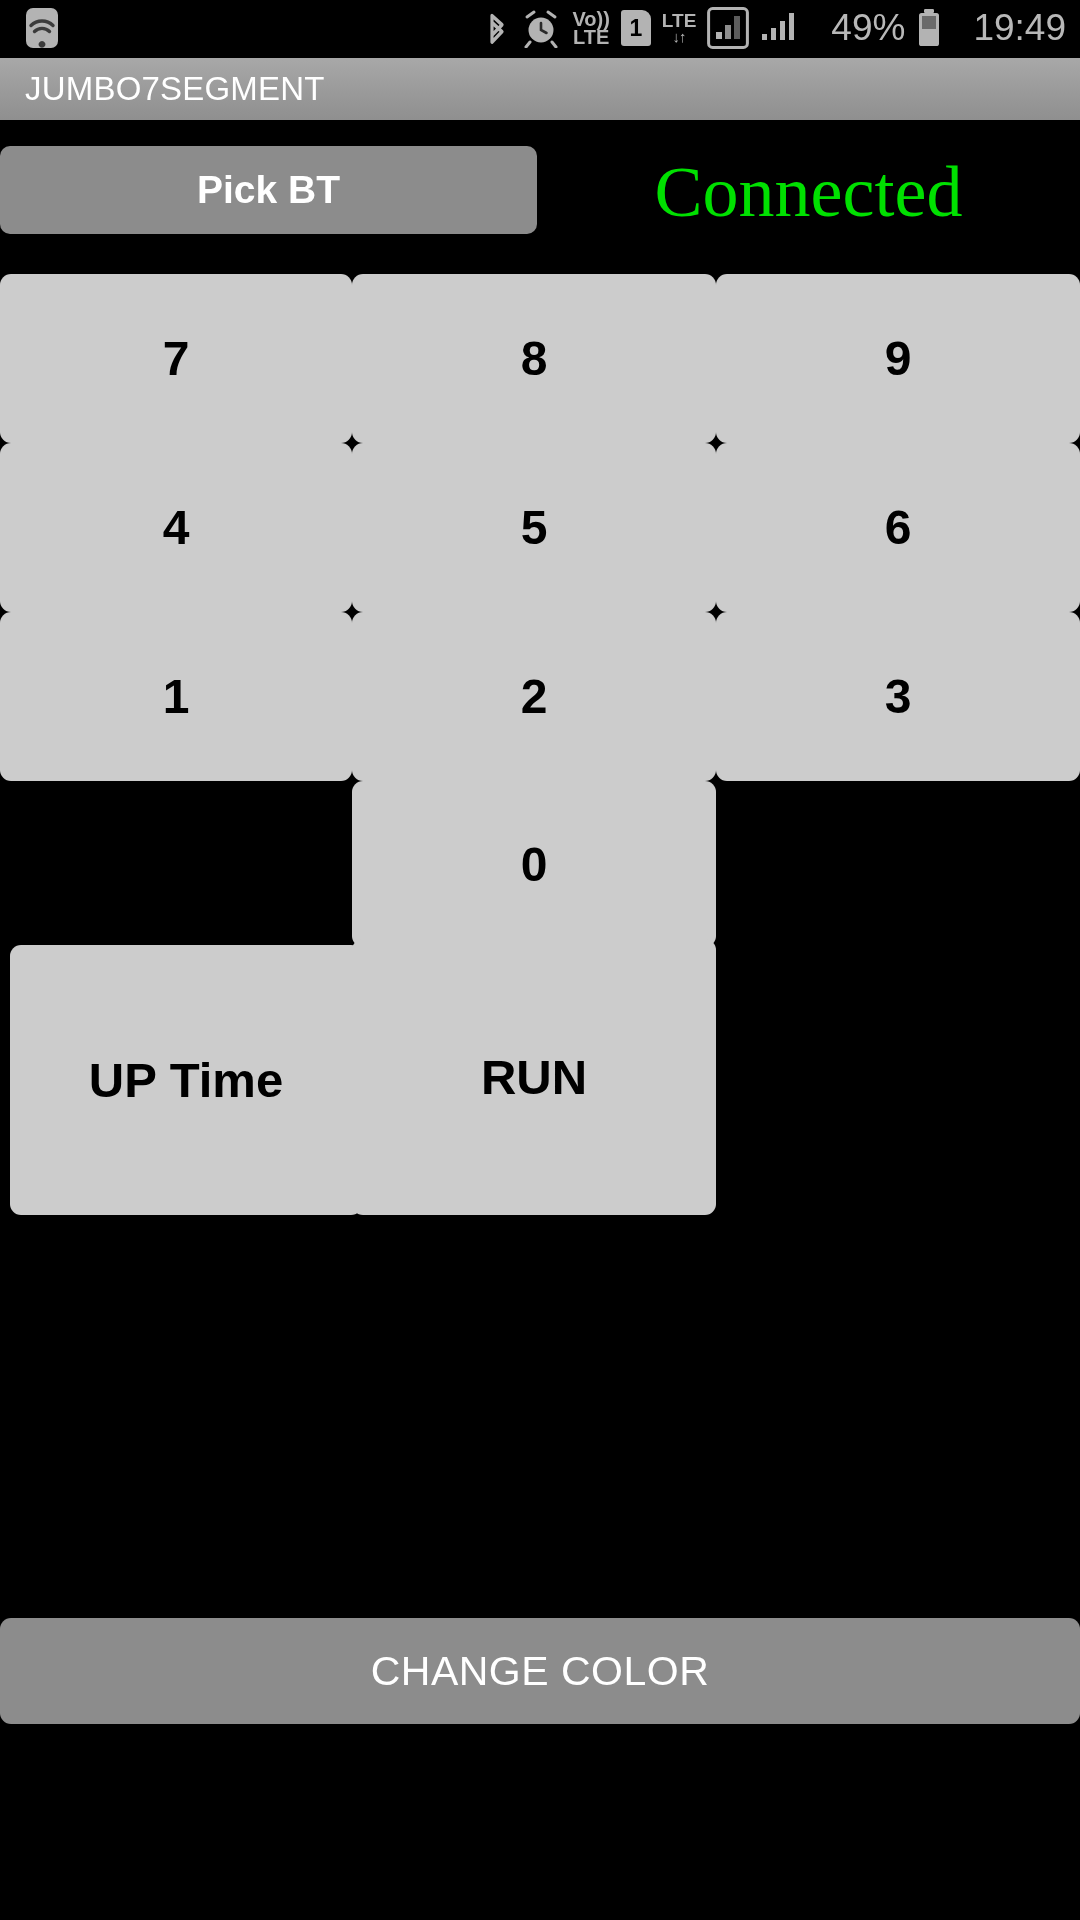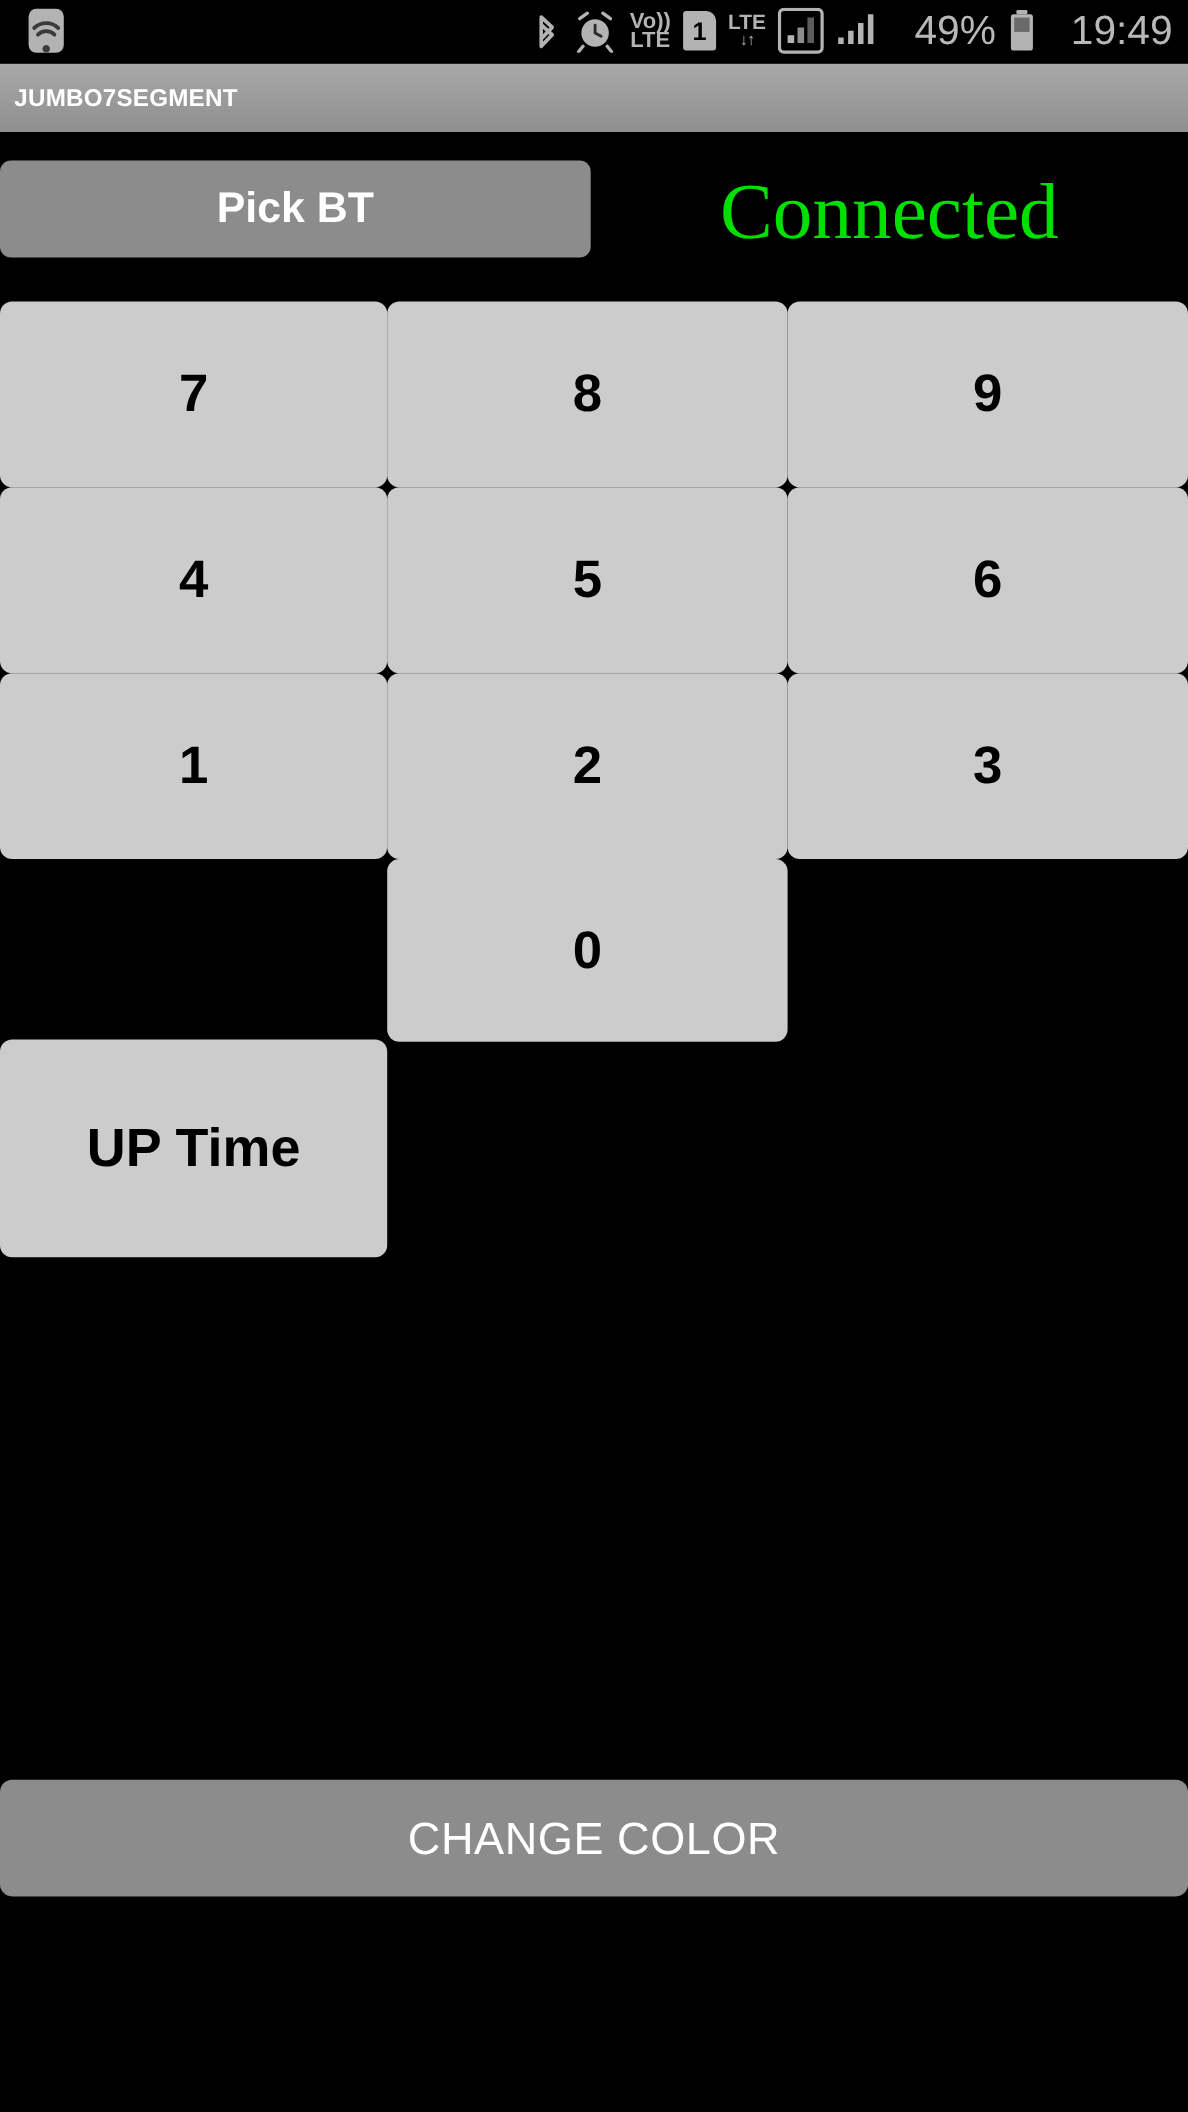--- a/index.html
+++ b/index.html
@@ -41,22 +41,23 @@
     font-size:23px; font-weight:700;
   }
 
   
   .titlebar{
     position:absolute; left:0; top:58px; width:1080px; height:62px;
     background:linear-gradient(to bottom,#a8a8a8 0%,#9a9a9a 55%,#8f8f8f 100%);
     display:flex; align-items:center;
   }
   .title-text{
-    color:#fff; font-size:22px; font-weight:700; padding-left:13px;
+    color:#fff; font-size:33px; font-weight:400; padding-left:13px;
     letter-spacing:.2px;
+    margin-left:12px;
   }
 
   
   .toprow{
     position:absolute; left:0; top:120px; width:1080px; height:145px;
   }
   .pickbt{
     position:absolute; left:0; top:26px; width:537px; height:88px;
     background:#8c8c8c; border-radius:10px;
     color:#fff; font-size:39px; font-weight:700;
@@ -92,21 +93,21 @@
   }
 
   
   .actionrow{ position:absolute; left:0; top:945px; width:1080px; height:270px; }
   .act{
     position:absolute; background:#cccccc; border:none; border-radius:11px;
     color:#000; font-weight:700; font-size:49px;
     display:flex; align-items:center; justify-content:center;
     text-align:center; line-height:1.12; padding:0 10px;
   }
-  .act-up{ left:0;   top:0;  width:352px; height:198px; }
+  .act-up{ left:10px;   top:0;  width:352px; height:270px; }
   .act-run{ left:352px; top:-6px; width:364px; height:276px; }
   .act-down{ left:716px; top:34px; width:364px; height:236px; }
 
   
   .changecolor{
     position:absolute; left:0; top:1618px; width:1080px; height:106px;
     background:#8c8c8c; border:none; border-radius:11px;
     color:#fff; font-size:41px; font-weight:400;
     display:flex; align-items:center; justify-content:center;
     letter-spacing:.5px;
@@ -220,15 +221,16 @@
     <button class="key num k-col2">3</button>
   </div>
 
   <div class="zerorow">
     <button class="zerokey">0</button>
   </div>
 </div>
 
 <div class="actionrow">
   <button class="act act-up">UP Time</button>
+  <button class="act act-run">RUN</button>
 </div>
 
 <button class="changecolor">CHANGE COLOR</button>
 
 </body></html>

